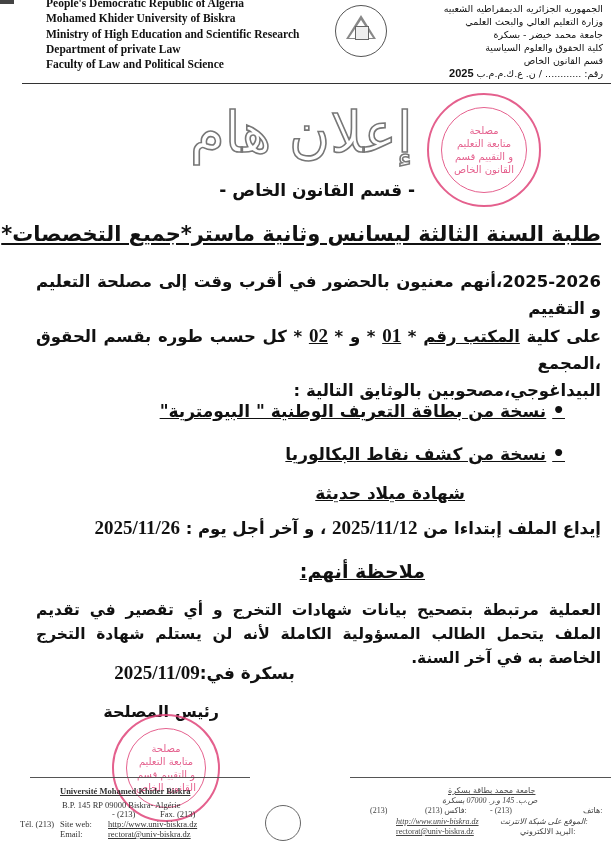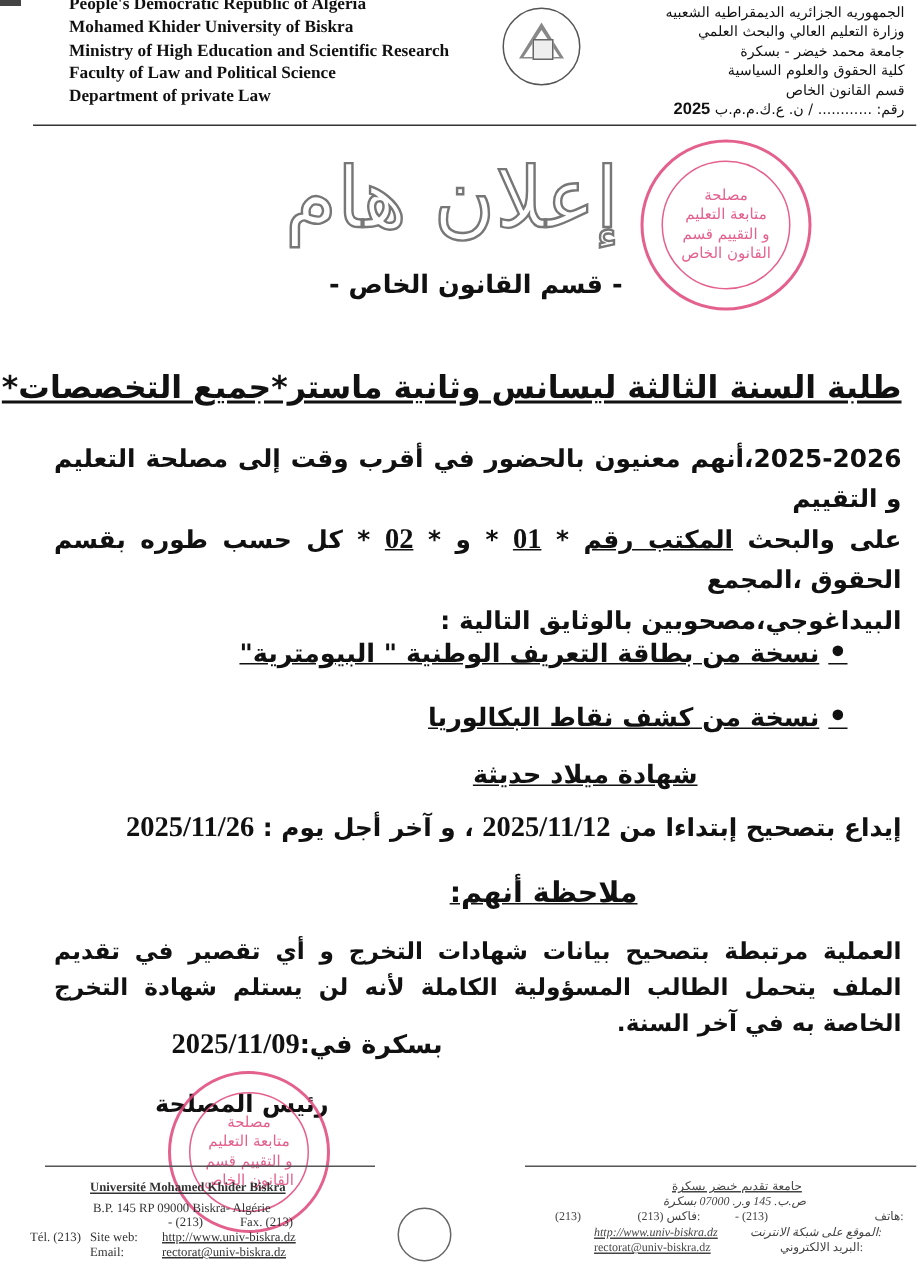--- a/index.html
+++ b/index.html
@@ -20,21 +20,21 @@
   .rule { left:22px; top:83px; width:589px; height:0; border-top:1.3px solid #333; }
   .title-big { left:190px; top:100px; font-family:"DejaVu Sans", sans-serif; font-size:56px; color:#fff;
                -webkit-text-stroke:1.6px #777; direction:rtl; letter-spacing:2px; }
   .stamp { width:110px; height:110px; border:2px solid #e0457a; border-radius:50%; color:#e0457a;
            display:flex; align-items:center; justify-content:center; text-align:center;
            font-family:"DejaVu Sans", sans-serif; font-size:10px; line-height:13px; direction:rtl; opacity:.85; }
   .stamp .ring { position:absolute; inset:12px; border:1.5px solid #e0457a; border-radius:50%; }
   .stamp1 { left:427px; top:93px; }
   .stamp2 { left:112px; top:714px; width:104px; height:104px; }
   .dept { right:196px; top:180px; font-family:"DejaVu Sans", sans-serif; font-weight:bold; font-size:17px; direction:rtl; }
-  .ar { font-family:"DejaVu Sans", sans-serif; font-weight:bold; direction:rtl; text-align:right;margin-top:24px; }
+  .ar { font-family:"DejaVu Sans", sans-serif; font-weight:bold; direction:rtl; text-align:right; }
   .heading { right:10px; top:222px; font-size:21px; text-decoration:underline; white-space:nowrap; }
   .para { right:10px; left:36px; top:268px; font-size:16.5px; line-height:27px; text-align:justify; }
   .para .num { font-family:"Liberation Serif", serif; font-weight:bold; text-decoration:underline; font-size:19px; }
   .para u { text-decoration:underline; }
   .bullet { font-size:17px; text-decoration:underline; white-space:nowrap; }
   .b1 { right:46px; top:398px; }
   .b2 { right:46px; top:441px; }
   .bul { font-size:20px; text-decoration:none; margin-left:6px; }
   .b3 { right:146px; top:483px; font-size:17px; text-decoration:underline; }
   .deposit { right:10px; top:517px; font-size:16.5px; white-space:nowrap; }
@@ -54,22 +54,22 @@
 </style>
 </head>
 <body>
 
 <div class="abs corner"></div>
 
 <div class="abs hdr-en">
   <div>People's Democratic Republic of Algeria</div>
   <div>Mohamed Khider University of Biskra</div>
   <div>Ministry of High Education  and Scientific Research</div>
+  <div>Department of private  Law</div>
   <div>Faculty of Law and Political Science</div>
-  <div>Department of private  Law</div>
 </div>
 
 <div class="abs logo">
   <div class="tri"></div>
     <div class="tri-in"></div>
     <div class="box"></div>
 </div>
 
 <div class="abs hdr-ar">
   <div>الجمهوريه الجزائريه الديمقراطيه الشعبيه</div>
@@ -96,30 +96,30 @@
     <div>القانون الخاص</div>
   </div>
 </div>
 
 <div class="abs dept">- قسم القانون الخاص -</div>
 
 <div class="abs ar heading">طلبة السنة الثالثة ليسانس وثانية ماستر*جميع التخصصات*</div>
 
 <div class="abs ar para">
   <div>2025-2026،أنهم معنيون بالحضور في أقرب وقت إلى مصلحة التعليم و التقييم</div>
-  <div><span>على والبحث </span><u>المكتب رقم</u><span> * </span><span class="num">01</span><span> * و * </span><span class="num">02</span><span> * كل حسب طوره بقسم الحقوق ،المجمع</span></div>
+  <div><span>على كلية </span><u>المكتب رقم</u><span> * </span><span class="num">01</span><span> * و * </span><span class="num">02</span><span> * كل حسب طوره بقسم الحقوق ،المجمع</span></div>
   <div>البيداغوجي،مصحوبين بالوثايق التالية :</div>
 </div>
 
 <div class="abs ar bullet b1"><span class="bul">•</span><span>نسخة من بطاقة التعريف الوطنية " البيومترية"</span></div>
 <div class="abs ar bullet b2"><span class="bul">•</span><span>نسخة من كشف نقاط البكالوريا</span></div>
 <div class="abs ar b3">شهادة ميلاد حديثة</div>
 
 <div class="abs ar deposit">
-  <span>إيداع بتصحيح إبتداءا من </span><span class="d">2025/11/12</span><span> ، و آخر أجل يوم : </span><span class="d">2025/11/26</span>
+  <span>إيداع الملف إبتداءا من </span><span class="d">2025/11/12</span><span> ، و آخر أجل يوم : </span><span class="d">2025/11/26</span>
 </div>
 
 <div class="abs ar note-title">ملاحظة أنهم:</div>
 <div class="abs ar note">العملية مرتبطة بتصحيح بيانات شهادات التخرج و أي تقصير في تقديم الملف يتحمل الطالب المسؤولية الكاملة لأنه لن يستلم شهادة التخرج الخاصة به في آخر السنة.</div>
 
 <div class="abs ar place">
   <span>بسكرة في:</span><span class="d">2025/11/09</span>
 </div>
 <div class="abs ar sign">رئيس المصلحة</div>
 
@@ -144,21 +144,21 @@
   <div class="t" style="left:160px;top:23px;">Fax. (213)</div>
   <div class="t" style="left:60px;top:33px;">Site web:</div>
   <div class="t" style="left:108px;top:33px;text-decoration:underline;">http://www.univ-biskra.dz</div>
   <div class="t" style="left:60px;top:43px;">Email:</div>
   <div class="t" style="left:108px;top:43px;text-decoration:underline;">rectorat@univ-biskra.dz</div>
 </div>
 
 <div class="abs logo2"></div>
 
 <div class="abs foot-ar">
-  <div class="t" style="left:118px;top:0;text-decoration:underline;font-family:'DejaVu Sans',sans-serif;">جامعة تقديم خيضر بسكرة</div>
+  <div class="t" style="left:118px;top:0;text-decoration:underline;font-family:'DejaVu Sans',sans-serif;">جامعة محمد بطاقة بسكرة</div>
   <div class="t" style="left:112px;top:10px;font-style:italic;">ص.ب. 145 و.ر. 07000 بسكرة</div>
   <div class="t" style="left:40px;top:20px;">(213)</div>
   <div class="t" style="left:95px;top:20px;">(213) فاكس:</div>
   <div class="t" style="left:160px;top:20px;">- (213)</div>
   <div class="t" style="left:253px;top:20px;">هاتف:</div>
   <div class="t" style="left:66px;top:31px;font-style:italic;text-decoration:underline;">http://www.univ-biskra.dz</div>
   <div class="t" style="left:170px;top:31px;font-style:italic;">الموقع على شبكة الانترنت:</div>
   <div class="t" style="left:66px;top:41px;text-decoration:underline;">rectorat@univ-biskra.dz</div>
   <div class="t" style="left:190px;top:41px;">البريد الالكتروني:</div>
 </div>

